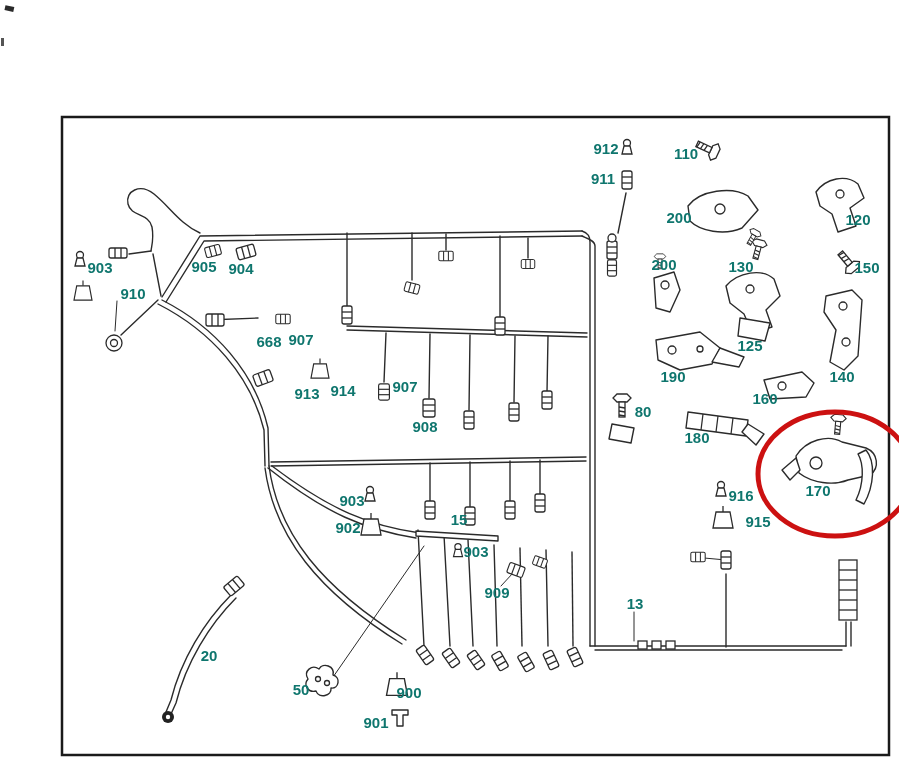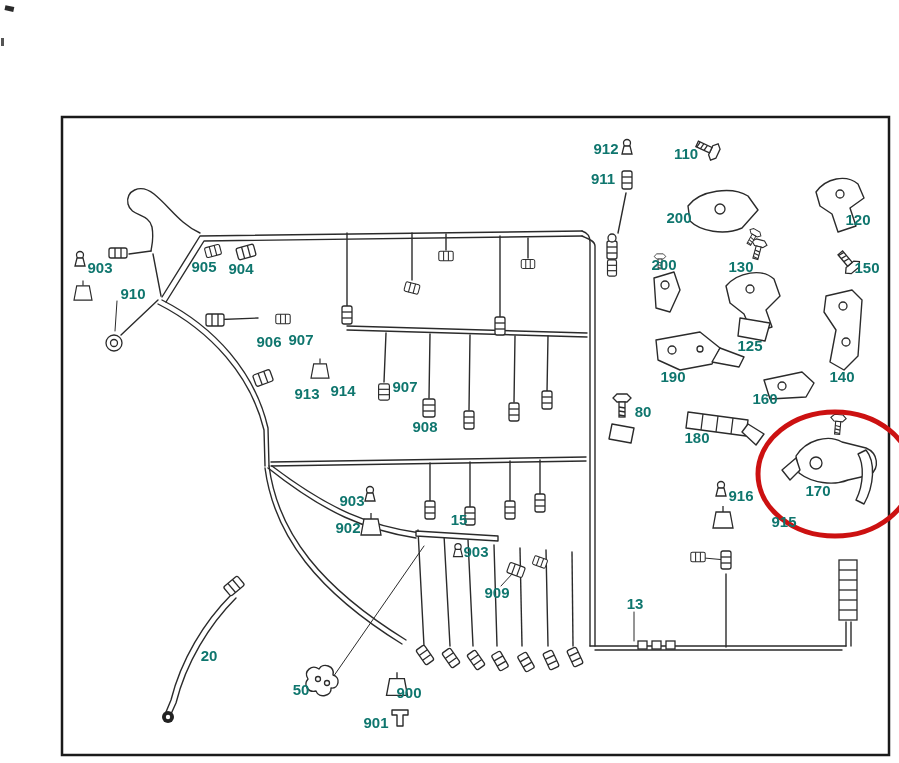--- a/index.html
+++ b/index.html
@@ -238,37 +238,37 @@
       <div class="part-label" style="left: 686px; top: 153px;">110</div>
       <div class="part-label" style="left: 679px; top: 217px;">200</div>
       <div class="part-label" style="left: 858px; top: 219px;">120</div>
       <div class="part-label" style="left: 100px; top: 267px;">903</div>
       <div class="part-label" style="left: 204px; top: 266px;">905</div>
       <div class="part-label" style="left: 241px; top: 268px;">904</div>
       <div class="part-label" style="left: 664px; top: 264px;">200</div>
       <div class="part-label" style="left: 741px; top: 266px;">130</div>
       <div class="part-label" style="left: 867px; top: 267px;">150</div>
       <div class="part-label" style="left: 104px; top: 293px; margin-left: 29px;">910</div>
-      <div class="part-label" style="left: 269px; top: 341px;">906</div>
+      <div class="part-label" style="left: 269px; top: 341px;">668</div>
       <div class="part-label" style="left: 301px; top: 339px;">907</div>
       <div class="part-label" style="left: 750px; top: 345px;">125</div>
       <div class="part-label" style="left: 307px; top: 393px;">913</div>
       <div class="part-label" style="left: 343px; top: 390px;">914</div>
       <div class="part-label" style="left: 673px; top: 376px;">190</div>
       <div class="part-label" style="left: 842px; top: 376px;">140</div>
       <div class="part-label" style="left: 405px; top: 386px;">907</div>
       <div class="part-label" style="left: 765px; top: 398px;">160</div>
       <div class="part-label" style="left: 643px; top: 411px;">80</div>
       <div class="part-label" style="left: 425px; top: 426px;">908</div>
       <div class="part-label" style="left: 697px; top: 437px;">180</div>
       <div class="part-label" style="left: 352px; top: 500px;">903</div>
       <div class="part-label" style="left: 741px; top: 495px;">916</div>
       <div class="part-label" style="left: 818px; top: 490px;">170</div>
       <div class="part-label" style="left: 348px; top: 527px;">902</div>
-      <div class="part-label" style="left: 784px; top: 521px;">915</div>
+      <div class="part-label" style="left: 758px; top: 521px;">915</div>
       <div class="part-label" style="left: 459px; top: 519px;">15</div>
       <div class="part-label" style="left: 476px; top: 551px;">903</div>
       <div class="part-label" style="left: 497px; top: 592px;">909</div>
       <div class="part-label" style="left: 635px; top: 603px;">13</div>
       <div class="part-label" style="left: 209px; top: 655px;">20</div>
       <div class="part-label" style="left: 301px; top: 689px;">50</div>
       <div class="part-label" style="left: 373px; top: 692px; margin-left: 36px;">900</div>
       <div class="part-label" style="left: 376px; top: 722px;">901</div>
     </div>
 

